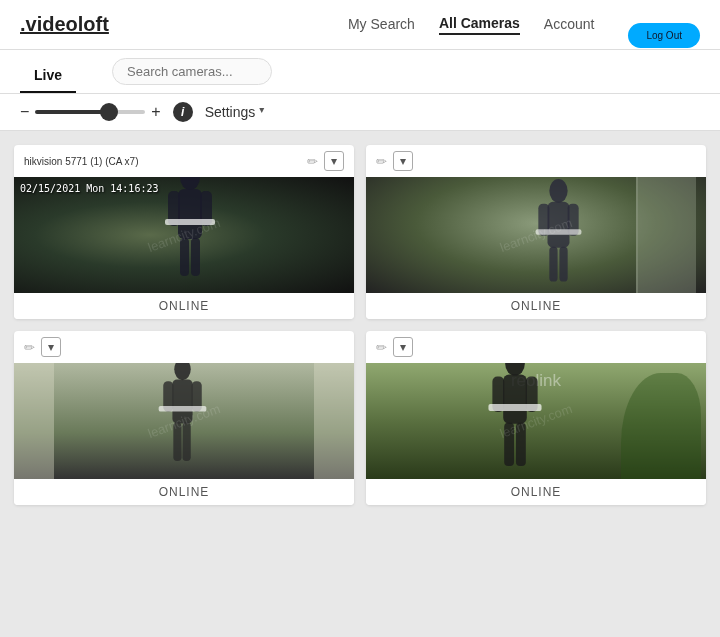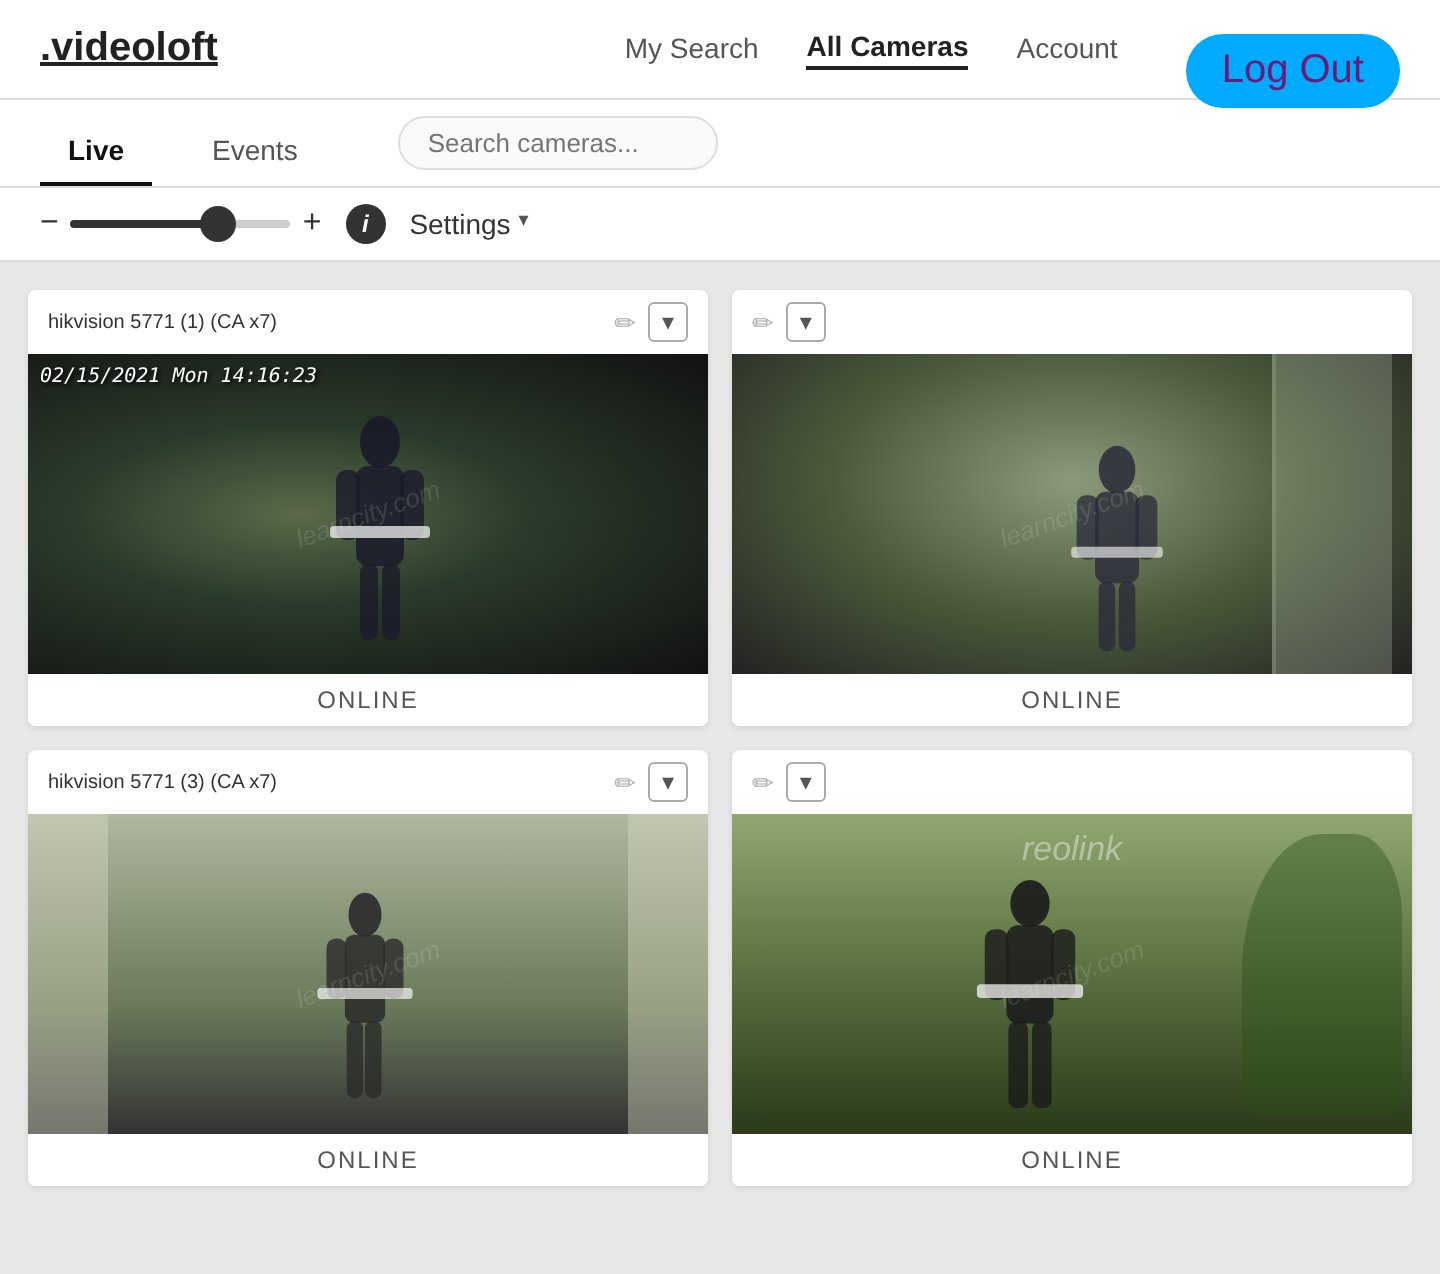--- a/index.html
+++ b/index.html
@@ -38,25 +38,25 @@
       cursor: pointer;
       padding-bottom: 2px;
     }
     .nav-link.active {
       color: #222;
       border-bottom: 2px solid #222;
       font-weight: bold;
     }
     .logout-btn {
       background: #00aaff;
-      color: #701a75;
+      color: #0f172a;
       border: none;
       border-radius: 20px;
       padding: 7px 18px;
-      font-size: 20px;
+      font-size: 10px;
       cursor: pointer;
       margin-left: 10px;
       margin-top: 22px;
     }
 
     
     .sub-header {
       background: #fff;
       padding: 8px 20px 0 20px;
       border-bottom: 1px solid #ddd;
@@ -196,24 +196,23 @@
       border-radius: 3px;
       display: flex;
       align-items: center;
       justify-content: center;
       cursor: pointer;
       font-size: 12px;
       color: #555;
     }
     .camera-feed {
       width: 100%;
-      height: 160px;
+      height: 116px;
       position: relative;
       overflow: hidden;
-      font-style: italic;
     }
     
     .scene {
       width: 100%;
       height: 100%;
       position: relative;
       overflow: hidden;
     }
     
     .scene-1 { background: radial-gradient(ellipse at 40% 50%, #5a6a4a 0%, #2a3a2a 40%, #111 100%); }
@@ -278,21 +277,20 @@
     <a class="nav-link">My Search</a>
     <a class="nav-link active">All Cameras</a>
     <a class="nav-link">Account</a>
     <button class="logout-btn">Log Out</button>
   </nav>
 </header>
 
 <div class="sub-header">
   <div class="tabs">
     <div class="tab active">Live</div>
-    <div class="tab">Events</div>
     <div style="flex:1; display:flex; align-items:center; padding-bottom:8px; padding-left:20px;">
       <input class="search-input" type="text" placeholder="Search cameras..." style="">
     </div>
   </div>
 </div>
 
 <div class="controls-bar">
   <div class="slider-container">
     <span class="slider-minus">−</span>
     <input type="range" class="slider" min="0" max="100" value="70" style="">
@@ -356,21 +354,20 @@
           <rect x="5" y="56" width="50" height="6" rx="2" fill="rgba(255,255,255,0.6)"></rect>
         </svg>
         <div class="watermark">learncity.com</div>
       </div>
     </div>
     <div class="camera-status">ONLINE</div>
   </div>
 
   <div class="camera-card">
     <div class="camera-card-header">
-      <span class="camera-title">hikvision 5771 (3) (CA x7)</span>
       <div class="camera-actions">
         <span class="edit-icon">✏</span>
         <div class="dots-btn">▾</div>
       </div>
     </div>
     <div class="camera-feed">
       <div class="scene scene-3">
 
         <div style="position:absolute;left:0;top:0;width:40px;height:160px;background:rgba(220,220,200,0.4);"></div>
         <div style="position:absolute;right:0;top:0;width:40px;height:160px;background:rgba(220,220,200,0.4);"></div>

